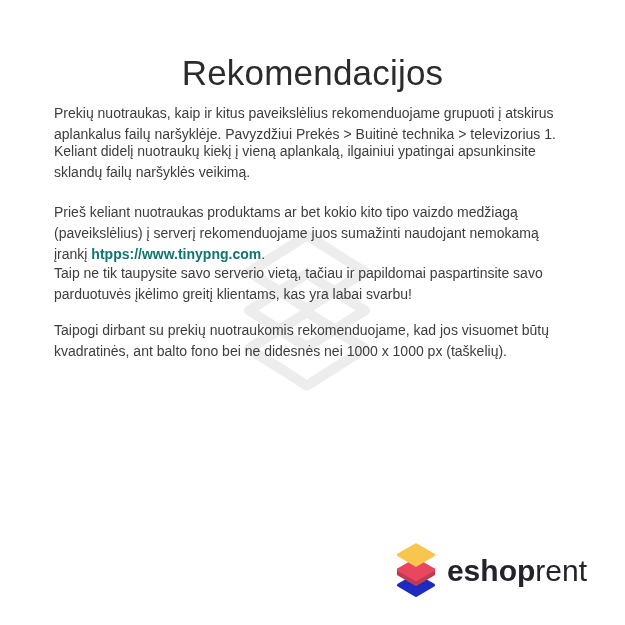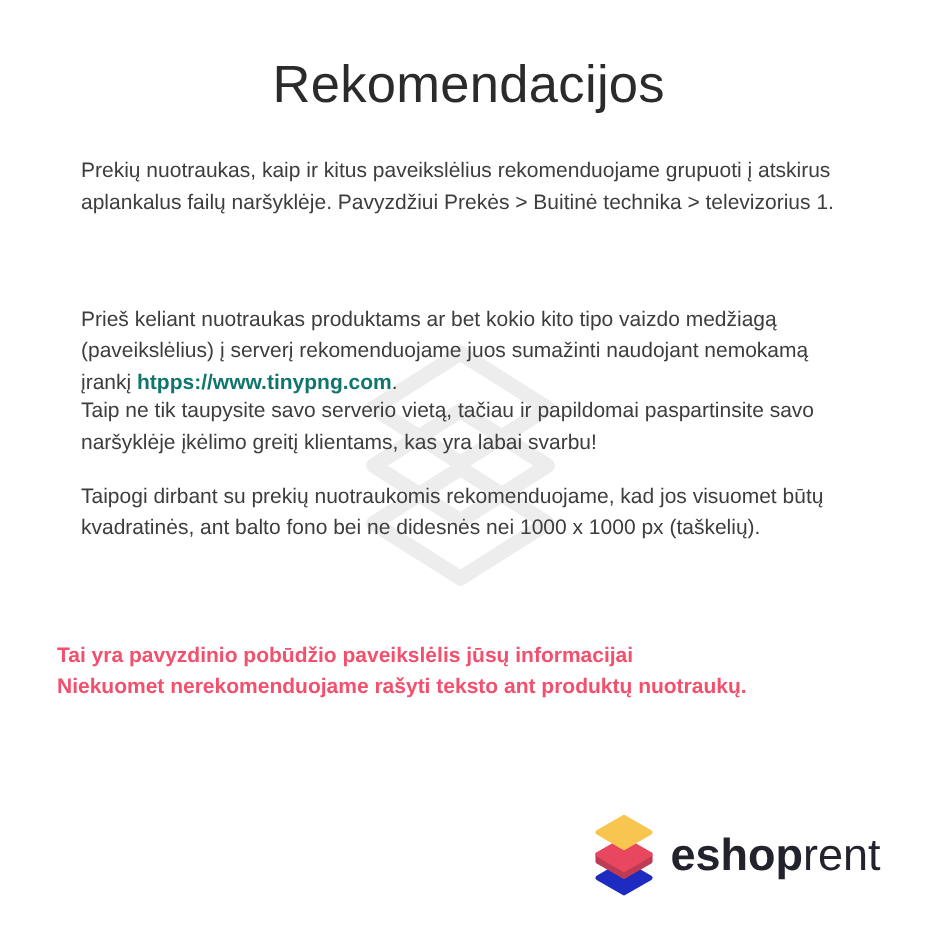--- a/index.html
+++ b/index.html
@@ -12,21 +12,21 @@
   }
   .watermark{
     position:absolute;
     left:242px;top:228px;
     width:130px;height:172px;
     z-index:0;
   }
   .title{
     position:absolute;
     left:0;right:0;top:37px;
-    margin:0;
+    margin:16px;
     text-align:center;
     font-size:35px;
     font-weight:500;
     color:#2b2b2b;
     z-index:1;
     letter-spacing:0.2px;
   }
   .para{
     position:absolute;
     left:54px;
@@ -76,33 +76,33 @@
     <path d="M110,12 L208,74 L110,136 L12,74 Z" stroke="#ededed" stroke-width="17" stroke-linejoin="round"></path>
     <path d="M110,77 L208,139 L110,201 L12,139 Z" stroke="#ededed" stroke-width="17" stroke-linejoin="round"></path>
     <path d="M110,142 L208,204 L110,266 L12,204 Z" stroke="#ededed" stroke-width="17" stroke-linejoin="round"></path>
   </svg>
 
   <h1 class="title">Rekomendacijos</h1>
 
   <p class="para" style="top:103px">Prekių nuotraukas, kaip ir kitus paveikslėlius rekomenduojame grupuoti į atskirus
 aplankalus failų naršyklėje. Pavyzdžiui Prekės &gt; Buitinė technika &gt; televizorius 1.</p>
 
+  <p class="para" style="top:141px">Keliant didelį nuotraukų kiekį į vieną aplankalą, ilgainiui ypatingai apsunkinsite
+sklandų failų naršyklės veikimą.</p>
 
   <p class="para" style="top:202px"><span>Prieš keliant nuotraukas produktams ar bet kokio kito tipo vaizdo medžiagą
 (paveikslėlius) į serverį rekomenduojame juos sumažinti naudojant nemokamą
 įrankį </span><span class="url">htpps://www.tinypng.com</span><span>.</span></p>
 
   <p class="para" style="top:263px">Taip ne tik taupysite savo serverio vietą, tačiau ir papildomai paspartinsite savo
-naršyklėje įkėlimo greitį klientams, kas yra labai svarbu!</p>
+parduotuvės įkėlimo greitį klientams, kas yra labai svarbu!</p>
 
   <p class="para" style="top:320px">Taipogi dirbant su prekių nuotraukomis rekomenduojame, kad jos visuomet būtų
 kvadratinės, ant balto fono bei ne didesnės nei 1000 x 1000 px (taškelių).</p>
 
-  <p class="notice">Tai yra pavyzdinio pobūdžio paveikslėlis jūsų informacijai
-Niekuomet nerekomenduojame rašyti teksto ant produktų nuotraukų.</p>
 
   <div class="logo">
     <svg class="logo-mark" viewBox="0 0 100 122" xmlns="http://www.w3.org/2000/svg">
 
       <path d="M50,70 L88,92 L50,114 L12,92 Z" fill="#1e2bc0" stroke="#1e2bc0" stroke-width="7" stroke-linejoin="round"></path>
 
       <path d="M12,58 L12,68 L50,90 L88,68 L88,58 L50,80 Z" fill="#bd3c54" stroke="#bd3c54" stroke-width="7" stroke-linejoin="round"></path>
 
       <path d="M50,36 L88,58 L50,80 L12,58 Z" fill="#e8475f" stroke="#e8475f" stroke-width="7" stroke-linejoin="round"></path>
 

